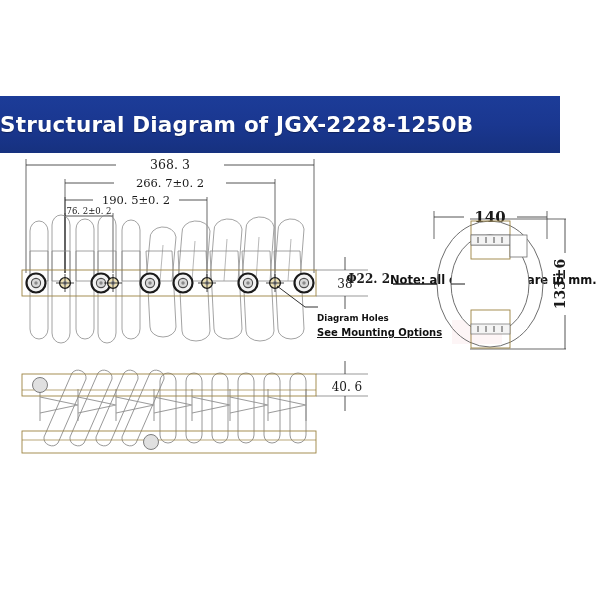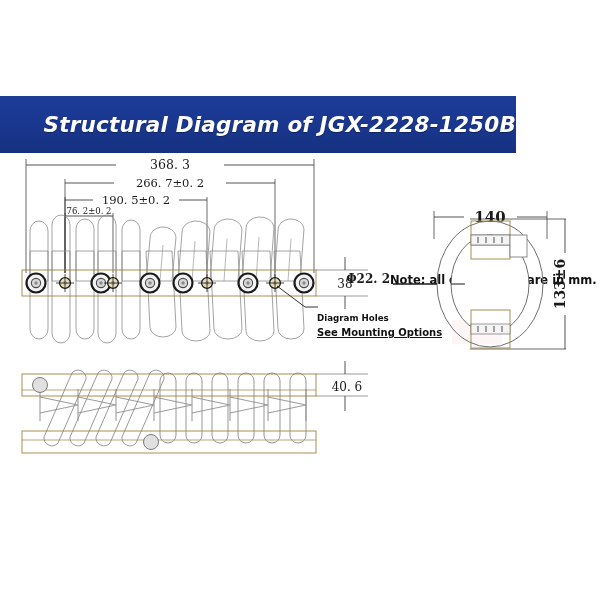--- a/index.html
+++ b/index.html
@@ -21,28 +21,27 @@
     width: 600px;
     height: 600px;
     background: #ffffff;
   }
 
   
   #title-banner {
     position: absolute;
     left: 0;
     top: 96px;
-    width: 516px;
+    width: 560px;
     height: 57px;
     background: #1b3a94;
     background: linear-gradient(180deg, #1c3c98 0%, #1a3790 50%, #16317f 100%);
     display: flex;
     align-items: center;
-    justify-content: flex-end;
-    font-style: italic;
+    justify-content: flex-start;
   }
   #title-text {
     color: #ffffff;
     font-family: "DejaVu Sans", sans-serif;
     font-weight: bold;
     font-size: 21.5px;
     letter-spacing: 0.2px;
     white-space: nowrap;
     text-shadow: 0 1px 1px rgba(0,0,0,0.35);
   }

